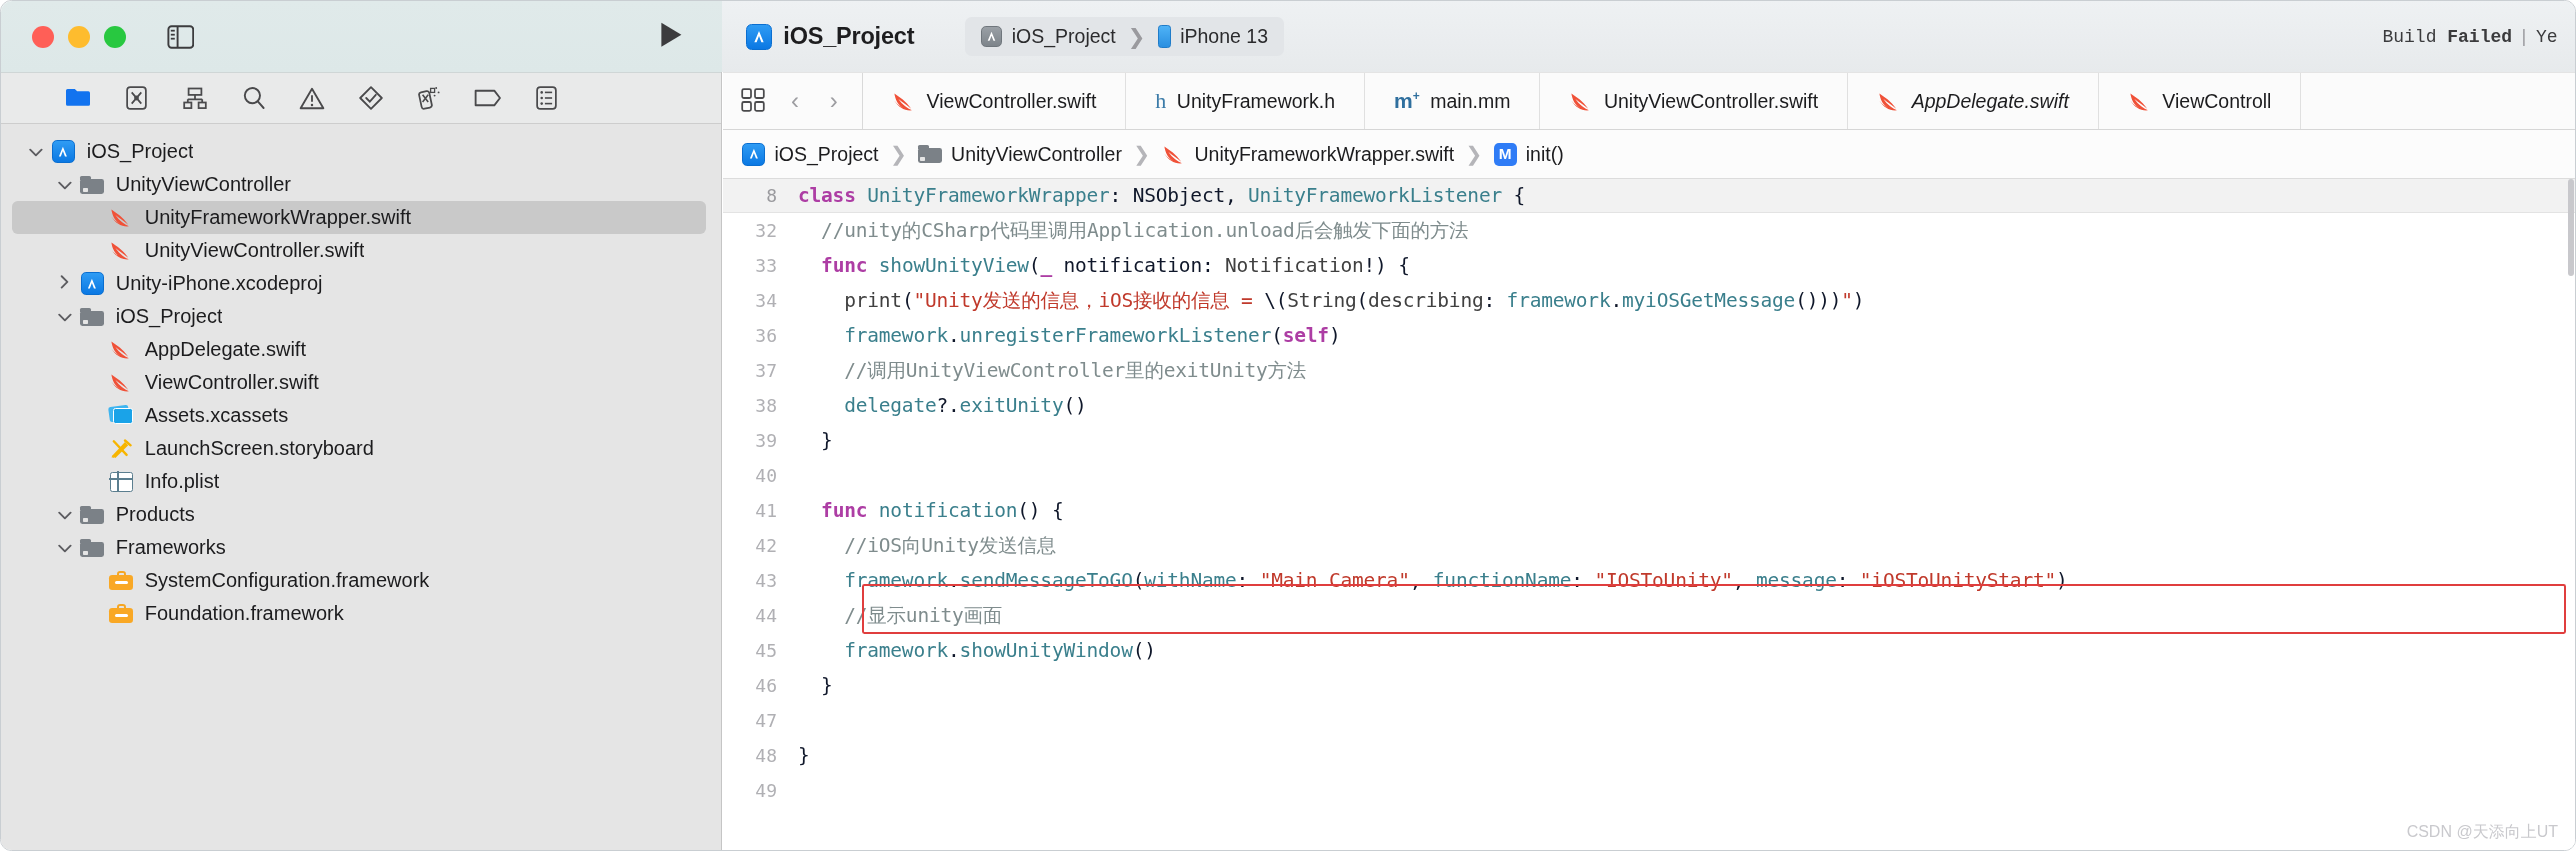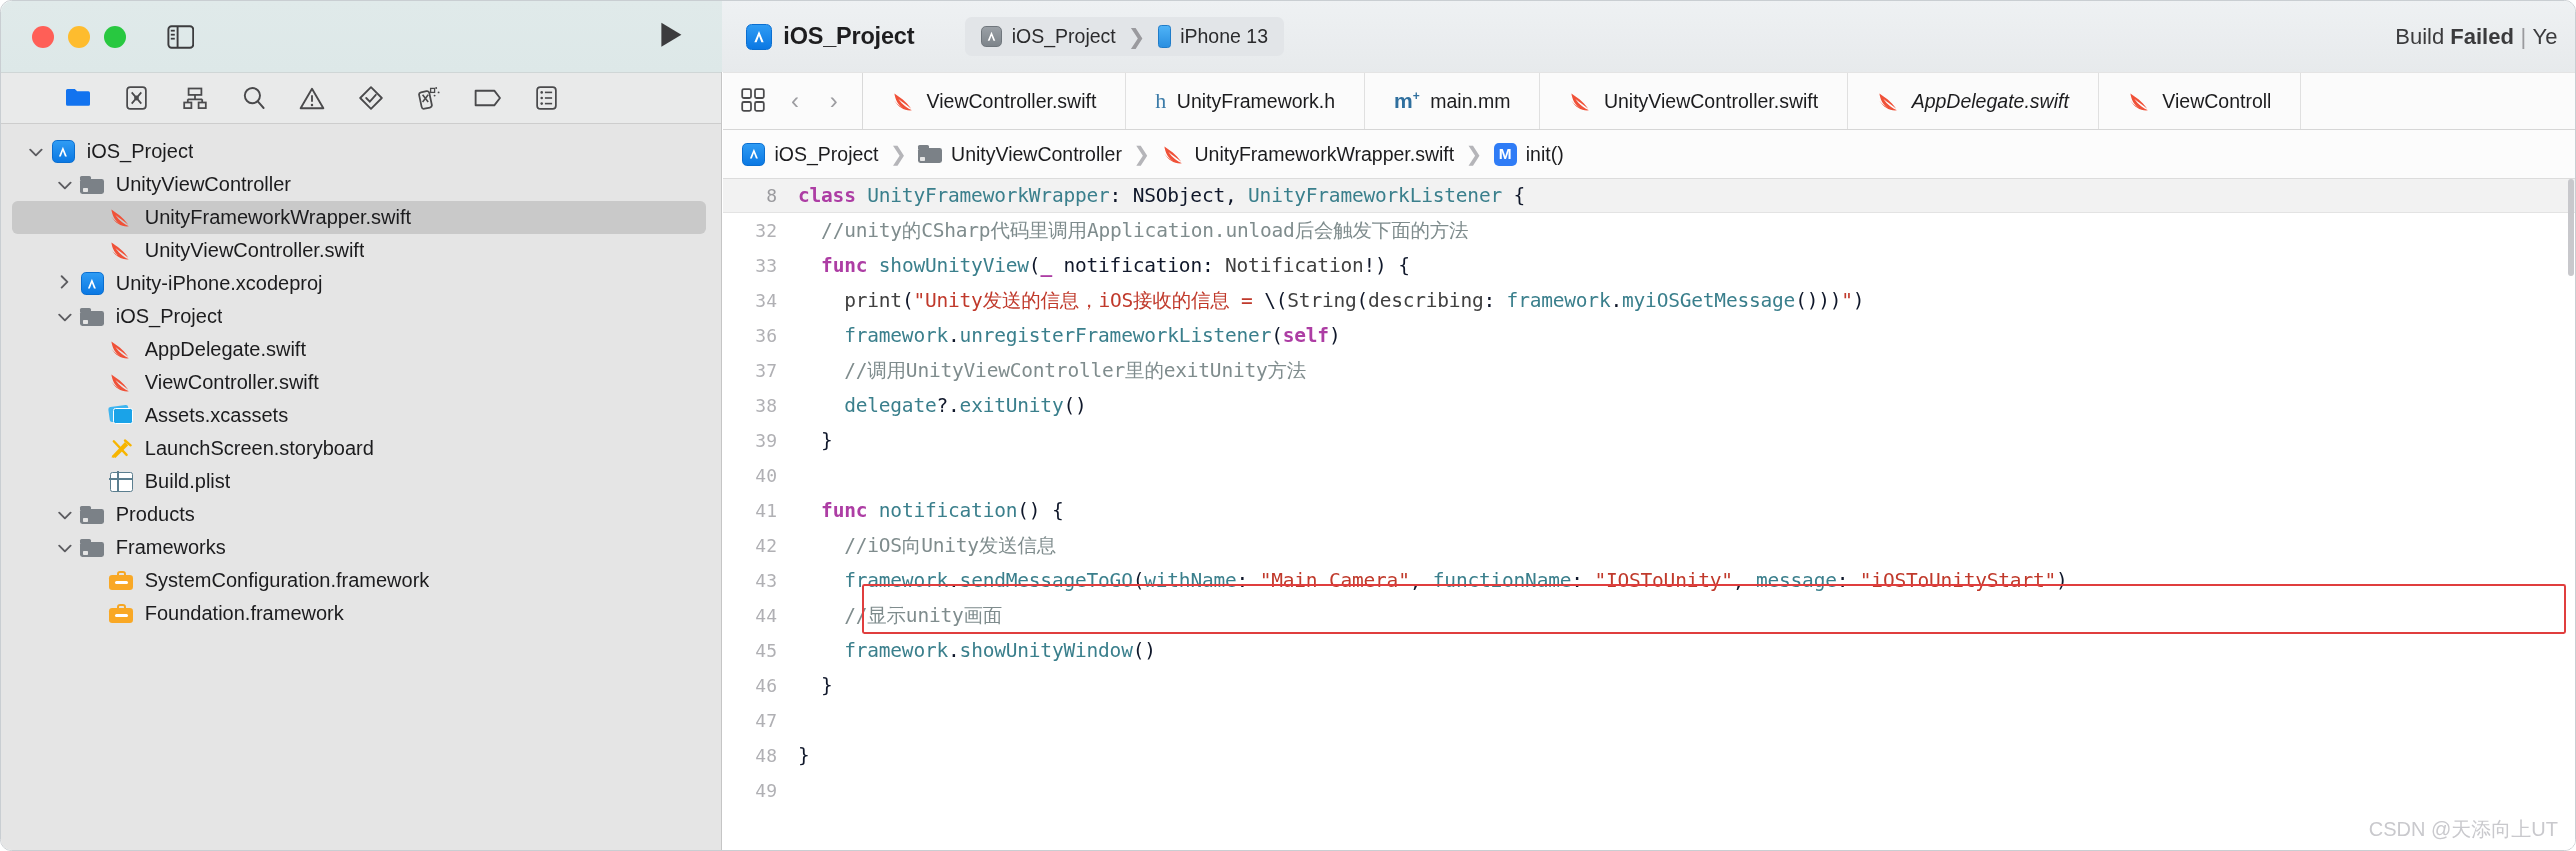--- a/index.html
+++ b/index.html
@@ -67,22 +67,23 @@
   .scheme-box .appicon svg { width: 13px; height: 13px; }
   .scheme-label { font-size: 19.5px; color: #2b2b2d; }
   .chev { color:#9a9a9e; font-size: 21px; font-weight: 300; margin: 0 2.4px; }
   .phone-icon {
     width: 13px; height: 23px; border-radius: 3.2px;
     background: linear-gradient(180deg,#4fb3f7,#2a8fe0);
     border: 1.2px solid #1f7cc9;
   }
   .build-status {
     position: absolute; right: 19.5px;
-    font-size: 22px; color: #3b3b3d;
+    font-size: 18px; color: #3b3b3d;
     white-space: nowrap;
+    font-family: Liberation Mono, monospace;
   }
   .build-status b { font-weight: bold; }
   .build-sep { color:#9a9a9e; margin: 0 6.5px; }
 
   
   .navigator {
     position: absolute; top: 71px; left: 0;
     width: 721px; height: 780px;
     background: #e5e5e5;
     border-right: 0.8px solid #c5c5c5;
@@ -211,21 +212,21 @@
     position: absolute;
     left: 139px; top: 405px;
     width: 1704px; height: 50px;
     border: 2.4px solid #e03e3e;
     border-radius: 2.4px;
     pointer-events: none;
   }
 
   .watermark {
     position: absolute; right: 18px; bottom: 9.7px;
-    font-size: 20px; color: #c9c9cd;
+    font-size: 16px; color: #c9c9cd;
     font-family: "Liberation Sans", sans-serif;
   }
   .vscroll {
     position:absolute; right: 1.6px; top: 0px; width: 6.5px; height: 97px;
     background: #c8c8cc; border-radius: 3.2px;
   }
 </style>
 </head>
 <body>
 
@@ -460,21 +461,21 @@
               <path d="M6 4 L22 21" stroke="#f7b500" stroke-width="3" stroke-linecap="round"></path>
             </svg>
           </span>
           <span class="label">LaunchScreen.storyboard</span>
         </div>
         <div class="row" style="padding-left: 71px;">
           <span class="disc none"></span>
           <span class="ficon">
             <span class="plist"></span>
           </span>
-          <span class="label">Build.plist</span>
+          <span class="label">Info.plist</span>
         </div>
         <div class="row" style="padding-left: 42px;">
           <span class="disc"><svg width="13.8" height="9" viewBox="0 0 17 11">
               <path d="M1.5 2 L8.5 9 L15.5 2" fill="none" stroke="#5c5c60" stroke-width="2.3" stroke-linecap="round" stroke-linejoin="round"></path>
             </svg></span>
           <span class="ficon">
             <span class="folder">
               <span class="tab-t"></span>
               <span class="body"></span>
             </span>

